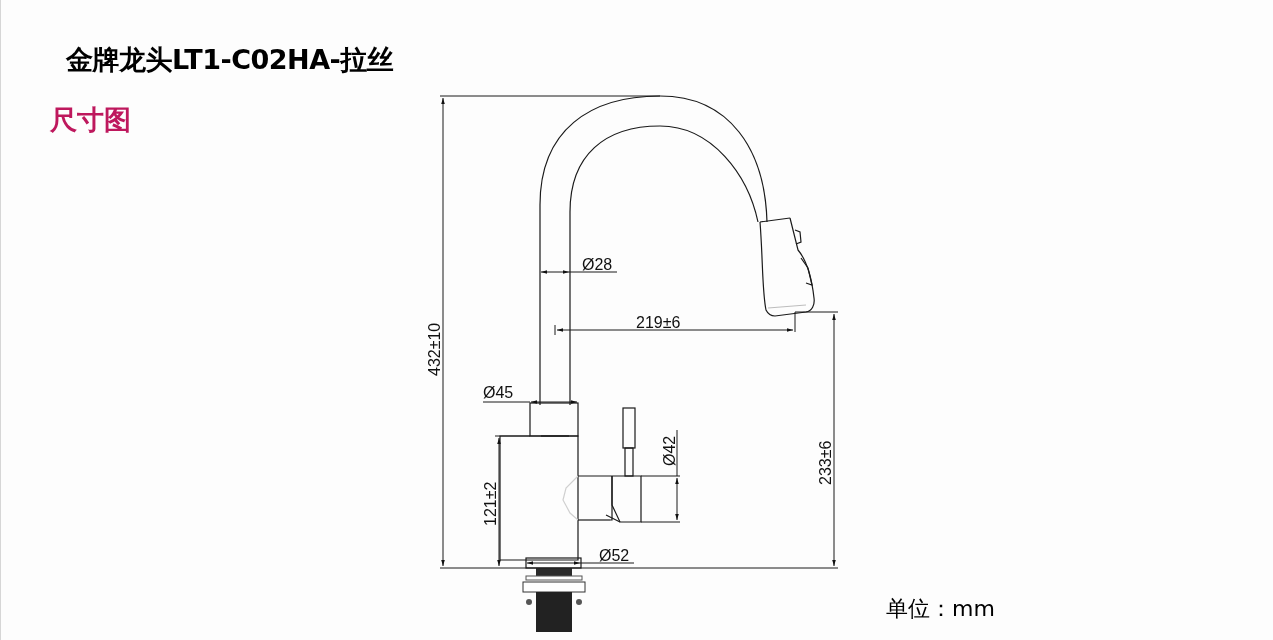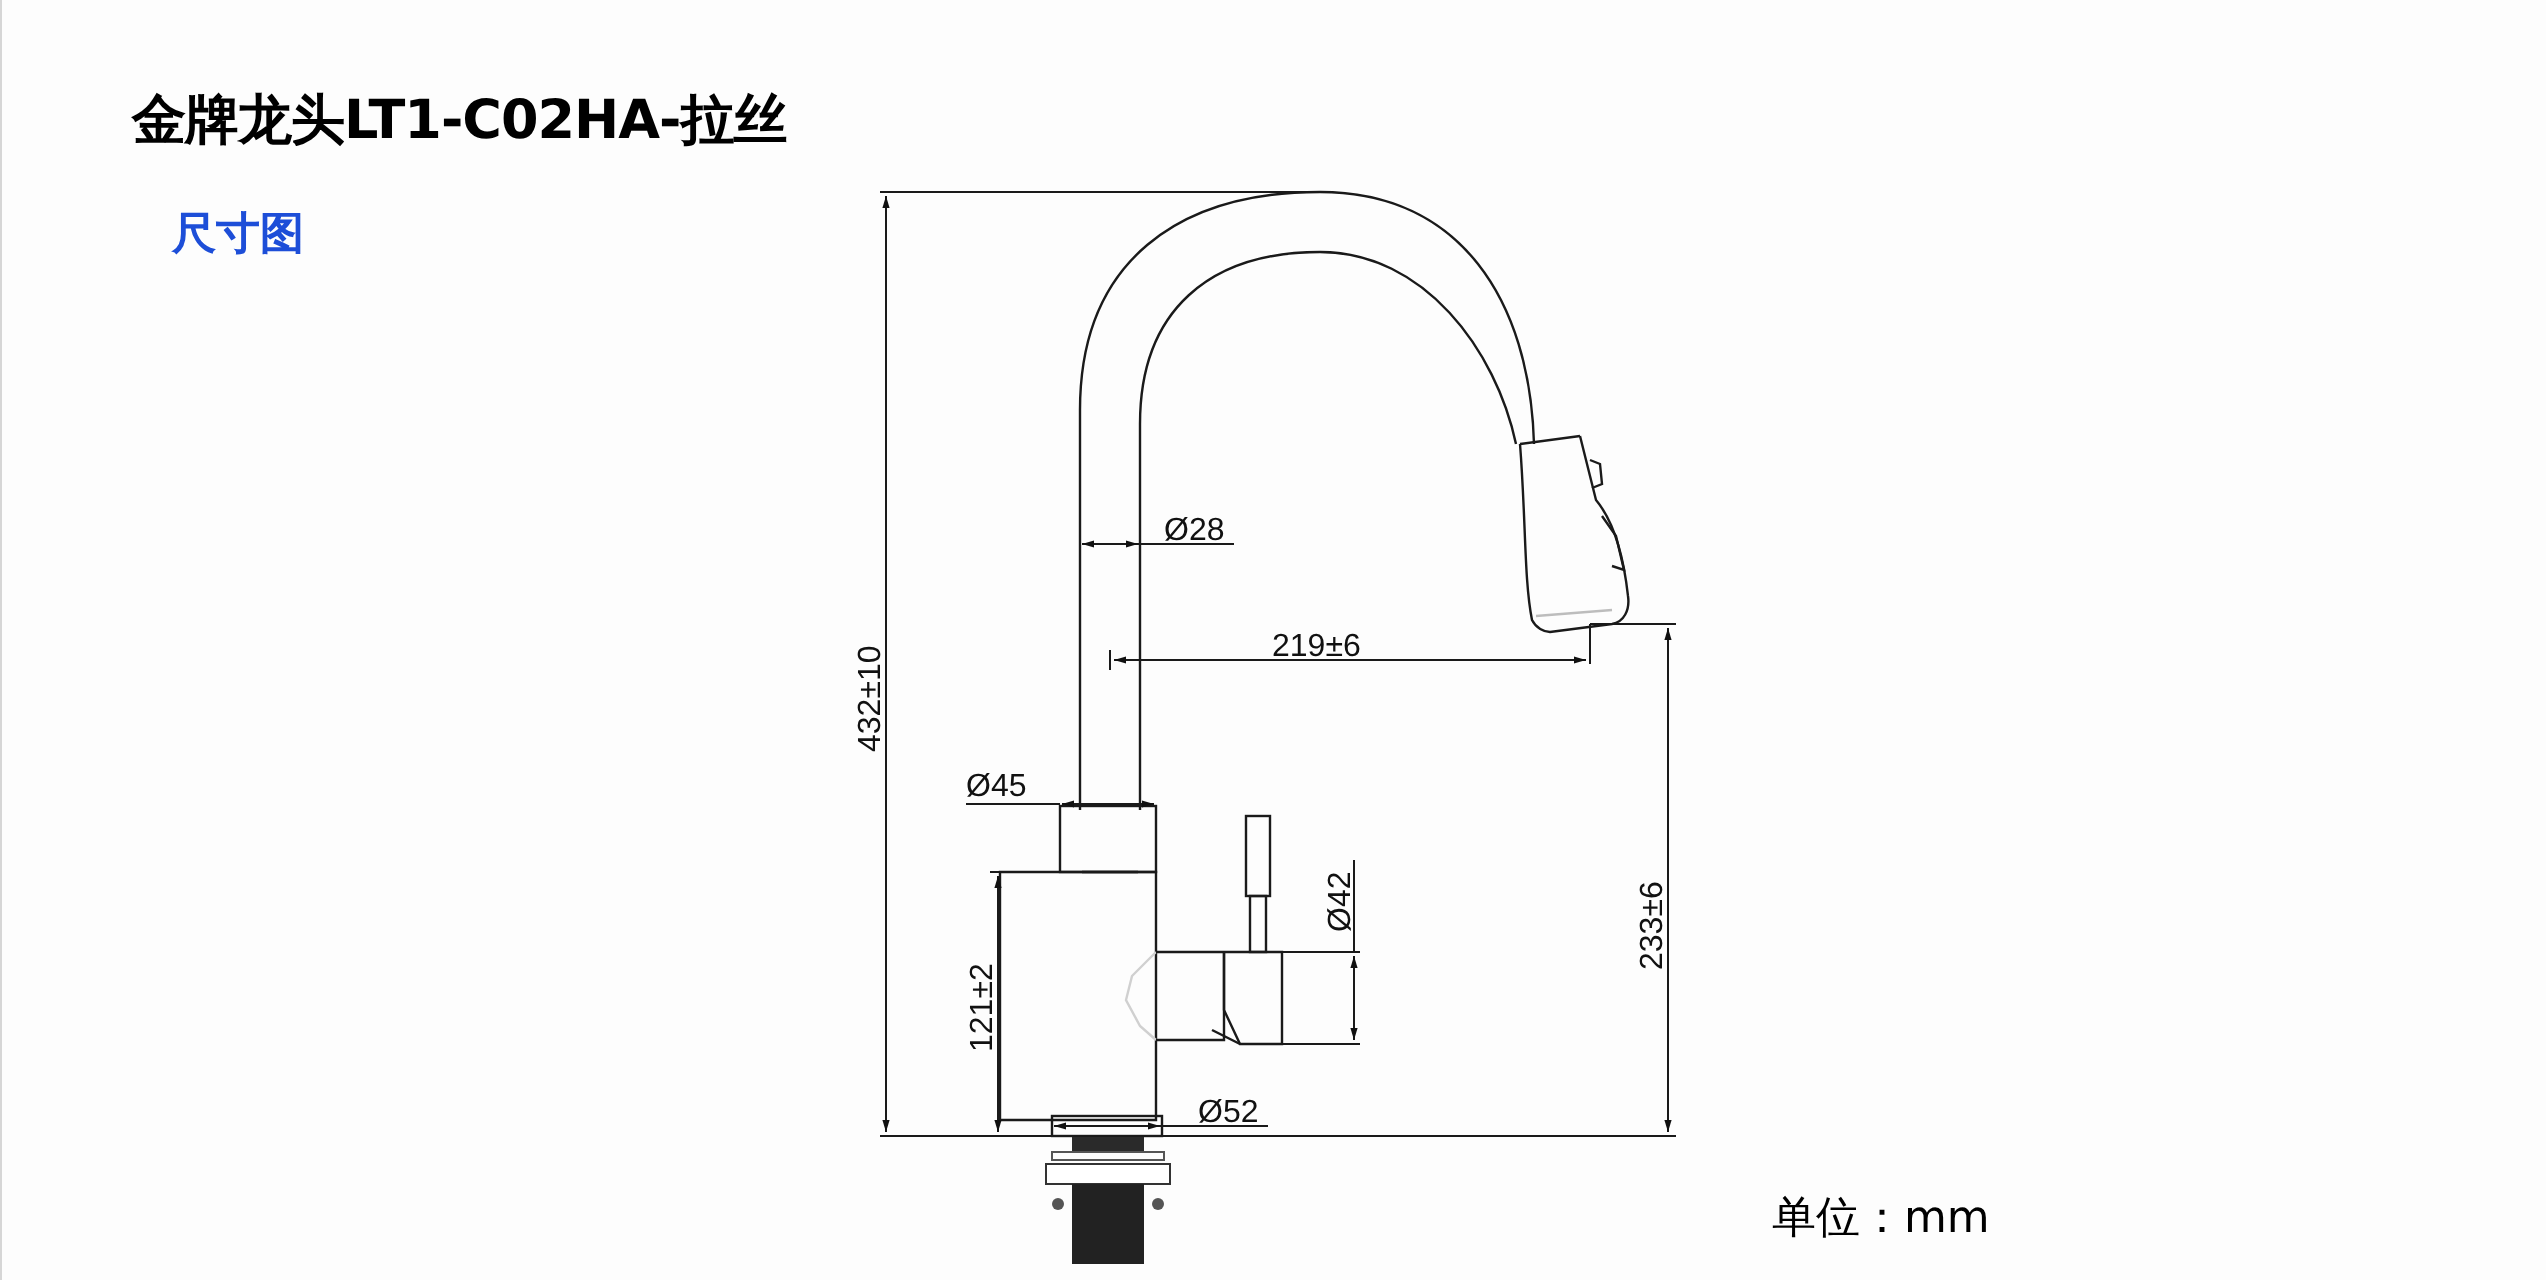--- a/index.html
+++ b/index.html
@@ -28,25 +28,24 @@
       font-weight: bold;
       color: #000;
       letter-spacing: -0.5px;
       white-space: nowrap;
       margin-left: 16px;
     }
     .subtitle {
       position: absolute;
       left: 50px;
       top: 102px;
-      font-size: 22px;
+      font-size: 27px;
       font-weight: bold;
-      color: #1d4ed8;
+      color: #be185d;
       white-space: nowrap;
-      margin-left: 36px;
     }
     .unit {
       position: absolute;
       left: 886px;
       top: 594px;
       font-size: 22px;
       color: #000;
       white-space: nowrap;
       text-align: right;
     }

